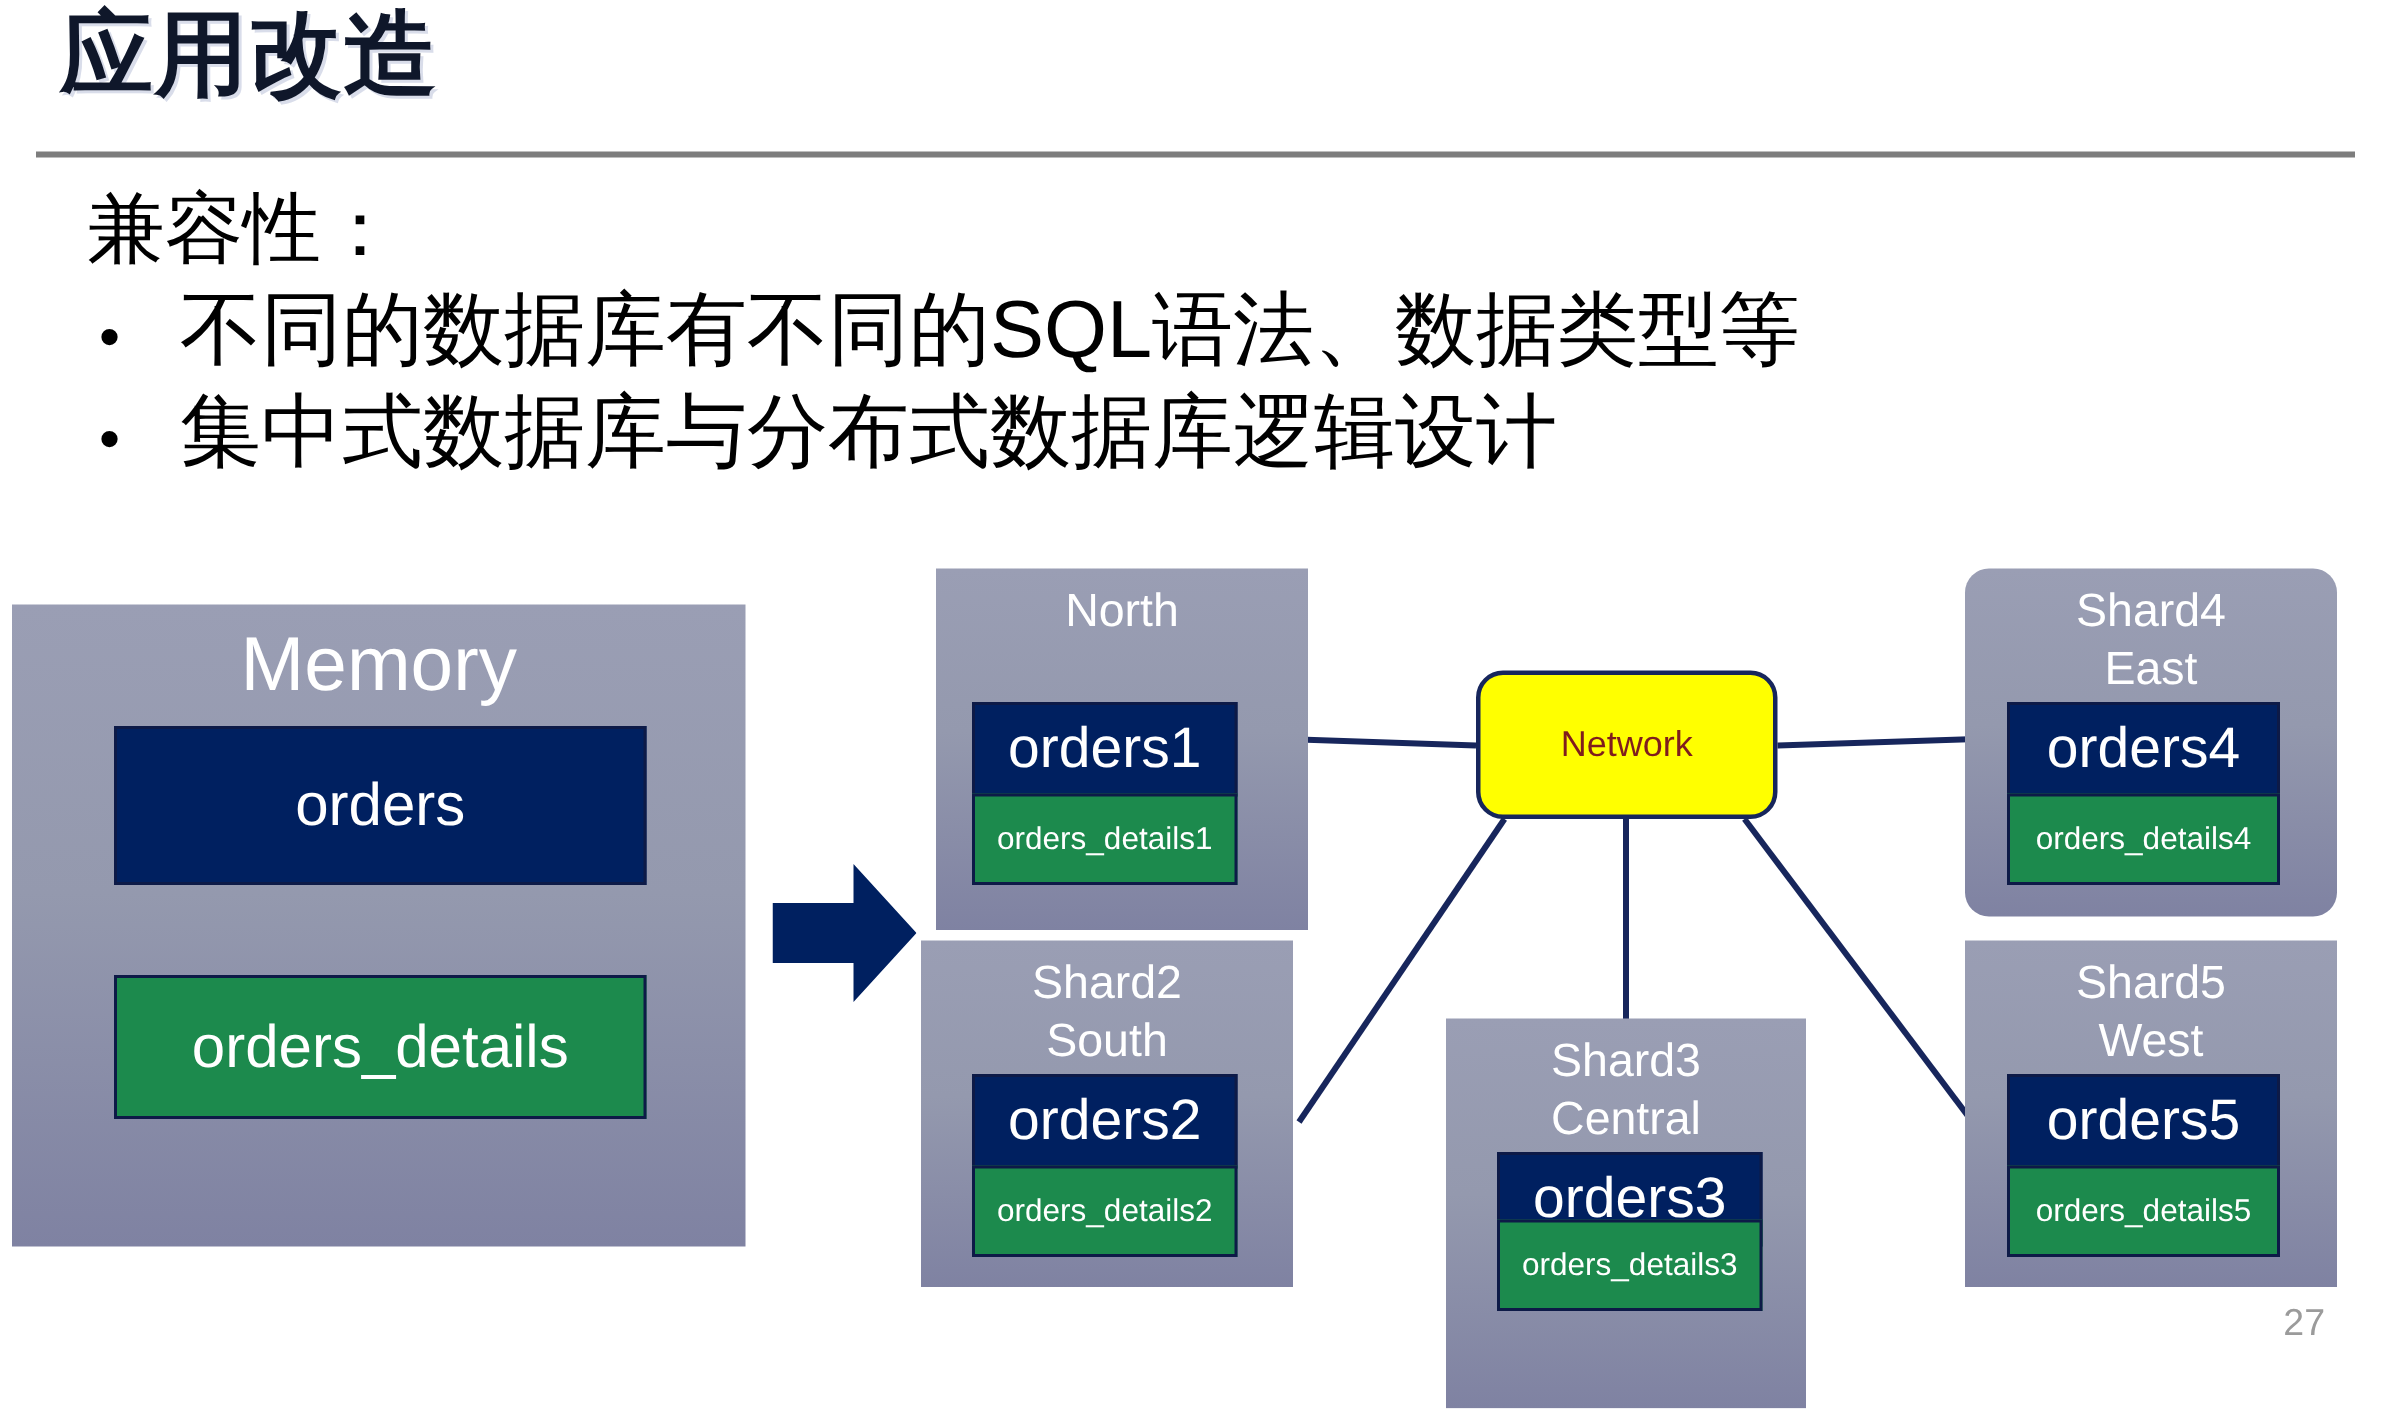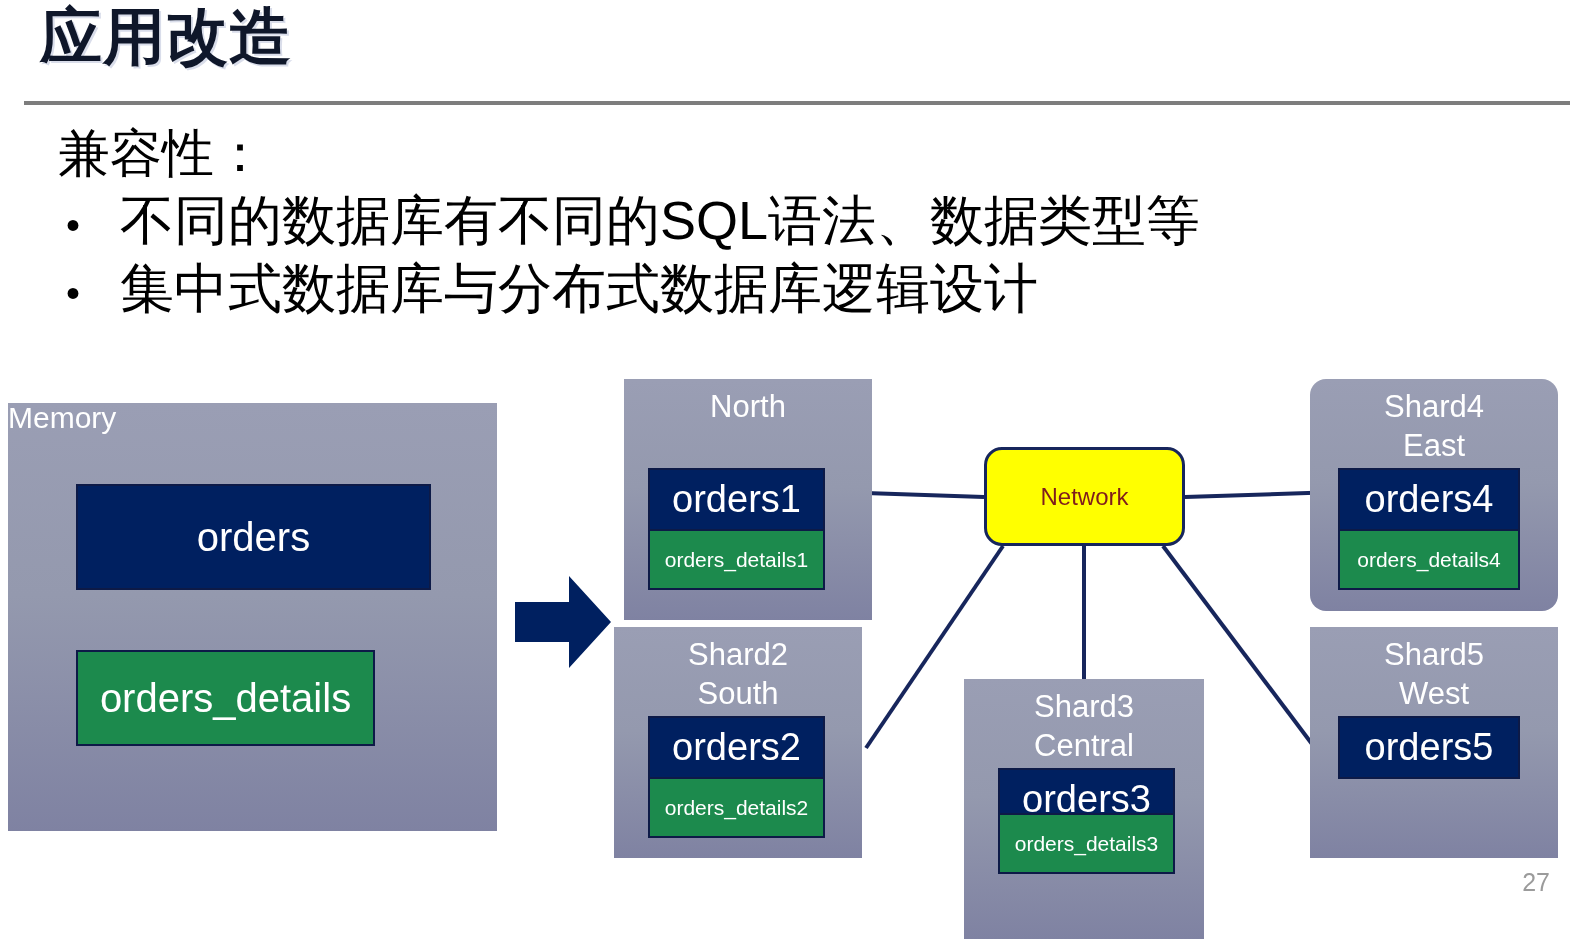--- a/index.html
+++ b/index.html
@@ -132,24 +132,25 @@
   
   #memory-box {
     position: absolute;
     left: 8px;
     top: 403px;
     width: 489px;
     height: 428px;
     background: linear-gradient(to bottom, #9a9eb4 0%, #9499ae 45%, #7f82a2 100%);
   }
   #memory-label {
-    color: #ffffff;
-    font-size: 30px;
+    text-align: center;
+    color: #ffffff;
+    font-size: 51px;
     line-height: 1;
-    padding-top: 0;
+    padding-top: 14px;
     white-space: nowrap;
   }
   #memory-orders {
     position: absolute;
     left: 68px;
     top: 81px;
     width: 355px;
     height: 106px;
     background: #002060;
     border: 2px solid #0d1a47;
@@ -158,21 +159,21 @@
     align-items: center;
     justify-content: center;
     color: #ffffff;
     font-size: 40px;
     white-space: nowrap;
   }
   #memory-details {
     position: absolute;
     left: 68px;
     top: 247px;
-    width: 299px;
+    width: 355px;
     height: 96px;
     background: #1c8a4d;
     border: 2px solid #0d1a47;
     box-sizing: border-box;
     display: flex;
     align-items: center;
     justify-content: center;
     color: #ffffff;
     font-size: 40px;
     white-space: nowrap;
@@ -297,20 +298,21 @@
       <div class="tbl-main" style="left:28px; top:89px; width:182px; height:63px; font-size:38px;">orders4</div>
       <div class="tbl-detail" style="left:28px; top:150px; width:182px; height:61px; font-size:21px;">orders_details4</div>
     </div>
 
     <div class="shard-box" style="left:1310px; top:627px; width:248px; height:231px;">
       <div class="shard-title">
         <div>Shard5</div>
         <div>West</div>
       </div>
       <div class="tbl-main" style="left:28px; top:89px; width:182px; height:63px; font-size:38px;">orders5</div>
+      <div class="tbl-detail" style="left:28px; top:150px; width:182px; height:61px; font-size:21px;">orders_details5</div>
     </div>
 
     <div id="network-node">Network</div>
 
   </div>
 
   <div id="page-number">27</div>
 
 </div>
 

